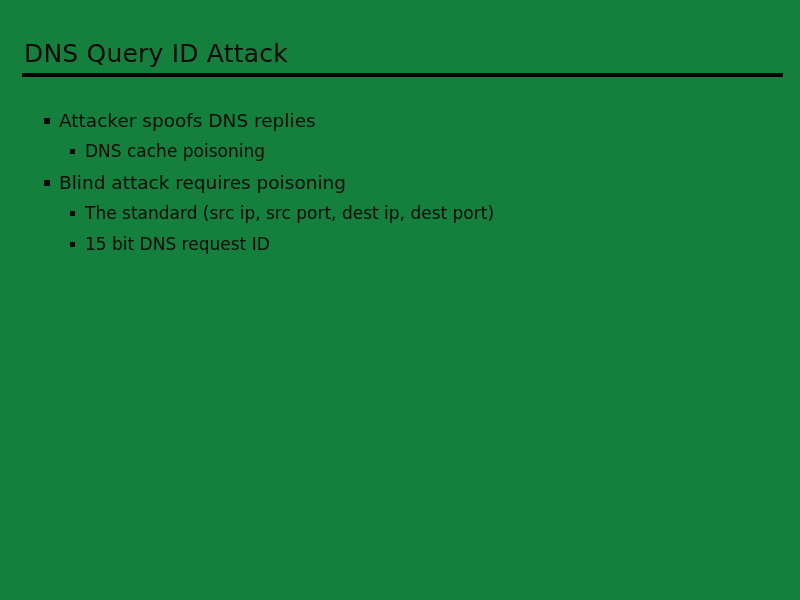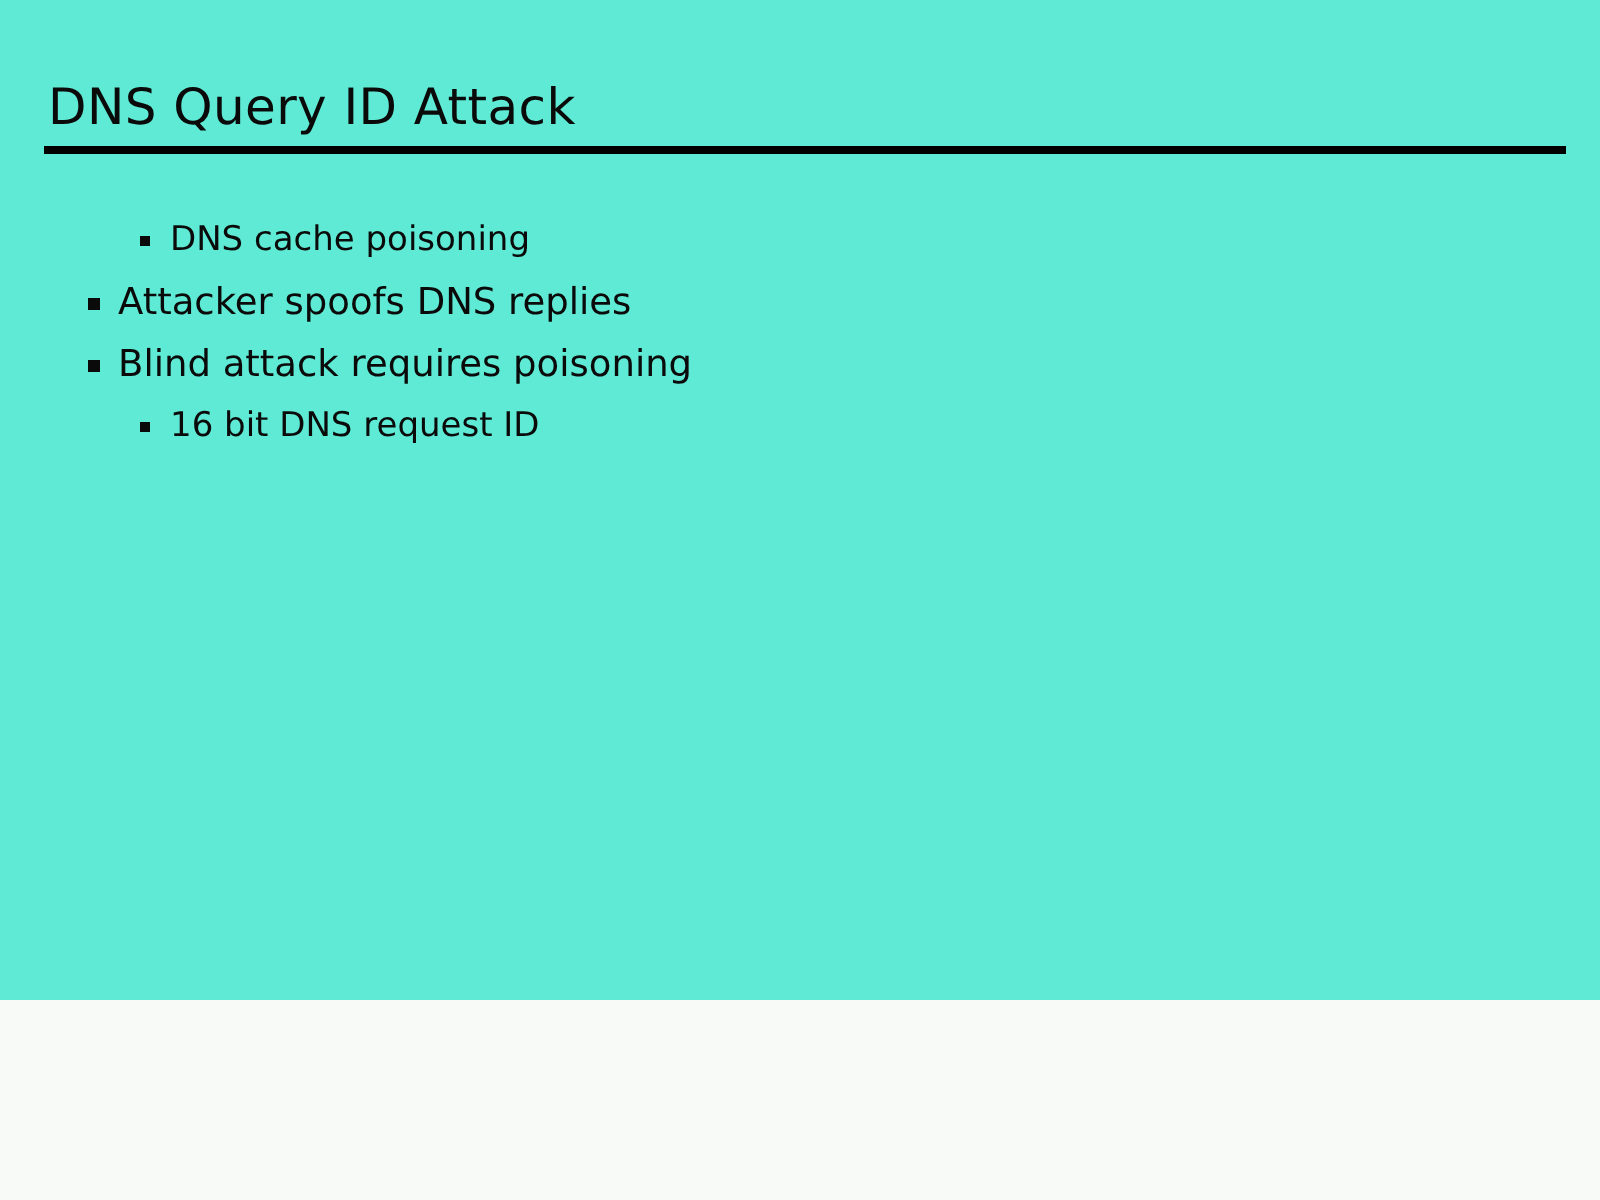--- a/index.html
+++ b/index.html
@@ -9,22 +9,22 @@
   body {
     width: 800px;
     height: 600px;
     background: #f7faf7;
     font-family: "DejaVu Sans", sans-serif;
     overflow: hidden;
   }
   .slide {
     position: relative;
     width: 800px;
-    height: 500px;
-    background: #5eead4;
+    height: 600px;
+    background: #15803d;
   }
   .slide-title {
     position: absolute;
     left: 24px;
     top: 38px;
     font-family: "DejaVu Sans", sans-serif;
     font-size: 25px;
     font-weight: 400;
     color: #0a0a0a;
     letter-spacing: 0.2px;
@@ -92,35 +92,39 @@
 <body>
 
 <div class="slide">
 
   <div class="slide-title">DNS Query ID Attack</div>
 
   <div class="title-rule"></div>
 
   <div class="body-list">
 
+    <div class="bullet-row level1">
+      <span class="bullet-mark"></span>
+      <span class="bullet-text">Attacker spoofs DNS replies</span>
+    </div>
+
     <div class="bullet-row level2">
       <span class="bullet-mark"></span>
       <span class="bullet-text">DNS cache poisoning</span>
     </div>
 
     <div class="bullet-row level1">
       <span class="bullet-mark"></span>
-      <span class="bullet-text">Attacker spoofs DNS replies</span>
-    </div>
-
-    <div class="bullet-row level1">
-      <span class="bullet-mark"></span>
       <span class="bullet-text">Blind attack requires poisoning</span>
     </div>
 
+    <div class="bullet-row level2">
+      <span class="bullet-mark"></span>
+      <span class="bullet-text">The standard (src ip, src port, dest ip, dest port)</span>
+    </div>
 
     <div class="bullet-row level2">
       <span class="bullet-mark"></span>
-      <span class="bullet-text">16 bit DNS request ID</span>
+      <span class="bullet-text">15 bit DNS request ID</span>
     </div>
 
   </div>
 </div>
 
 </body></html>

